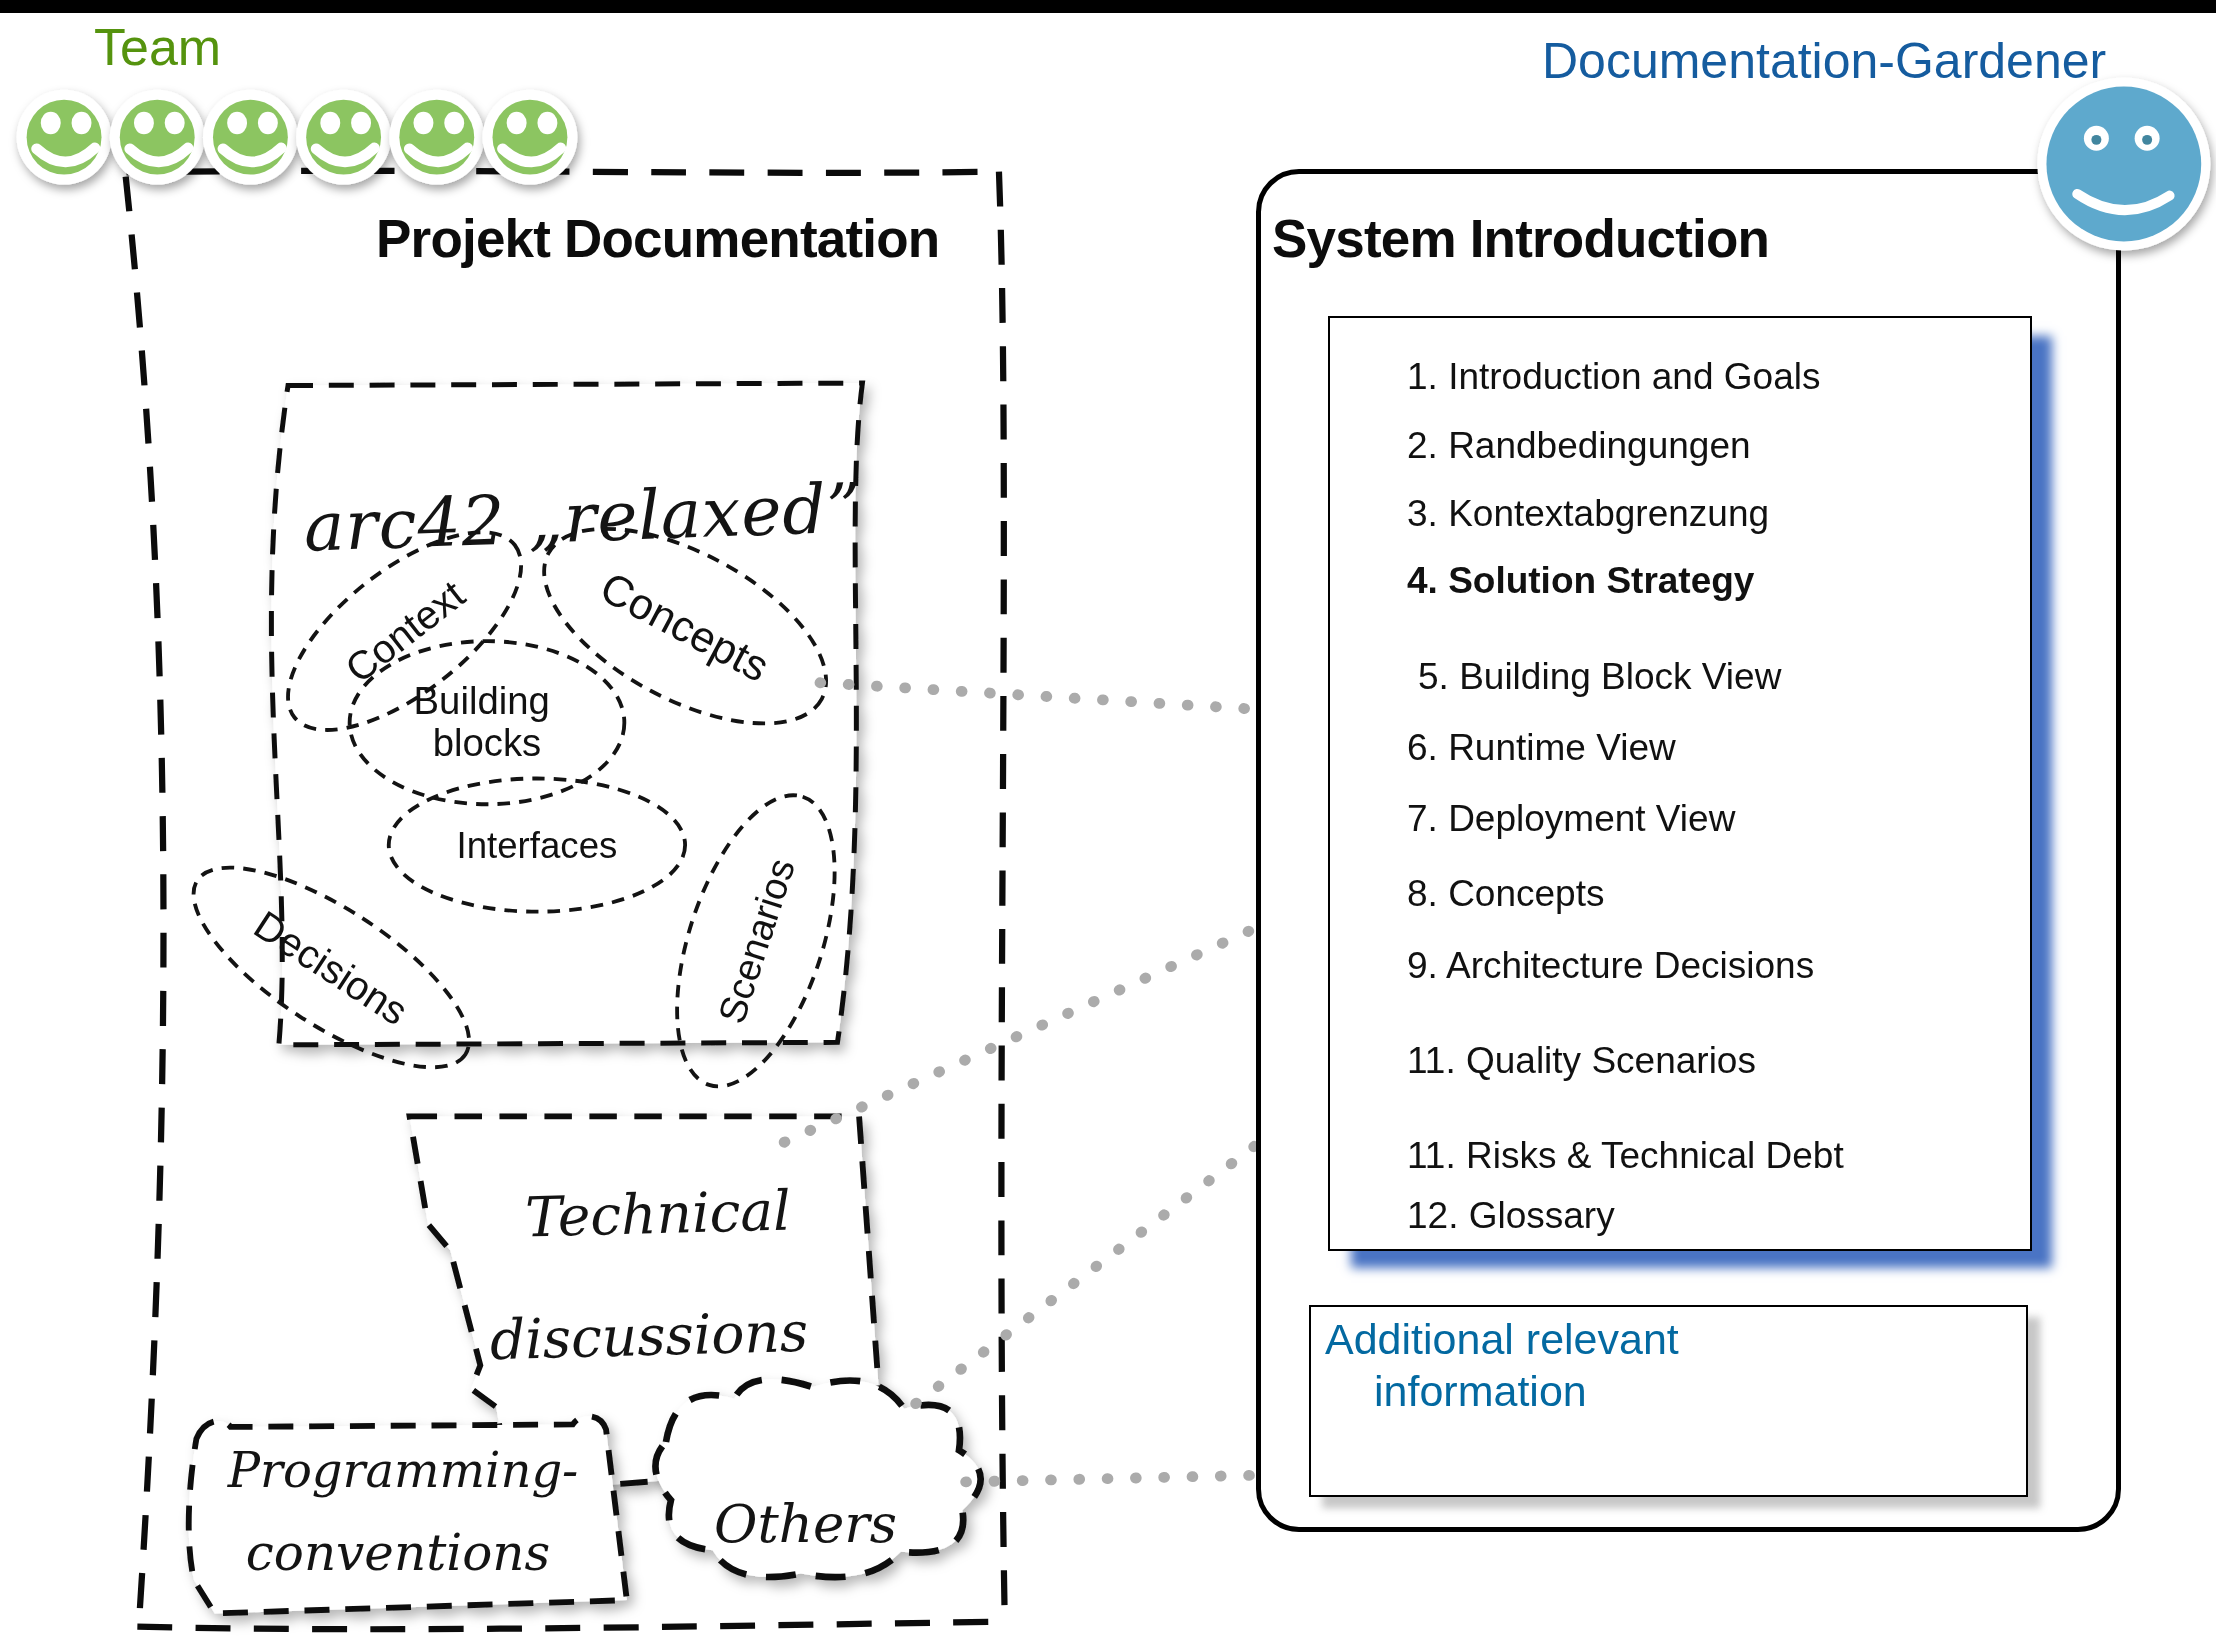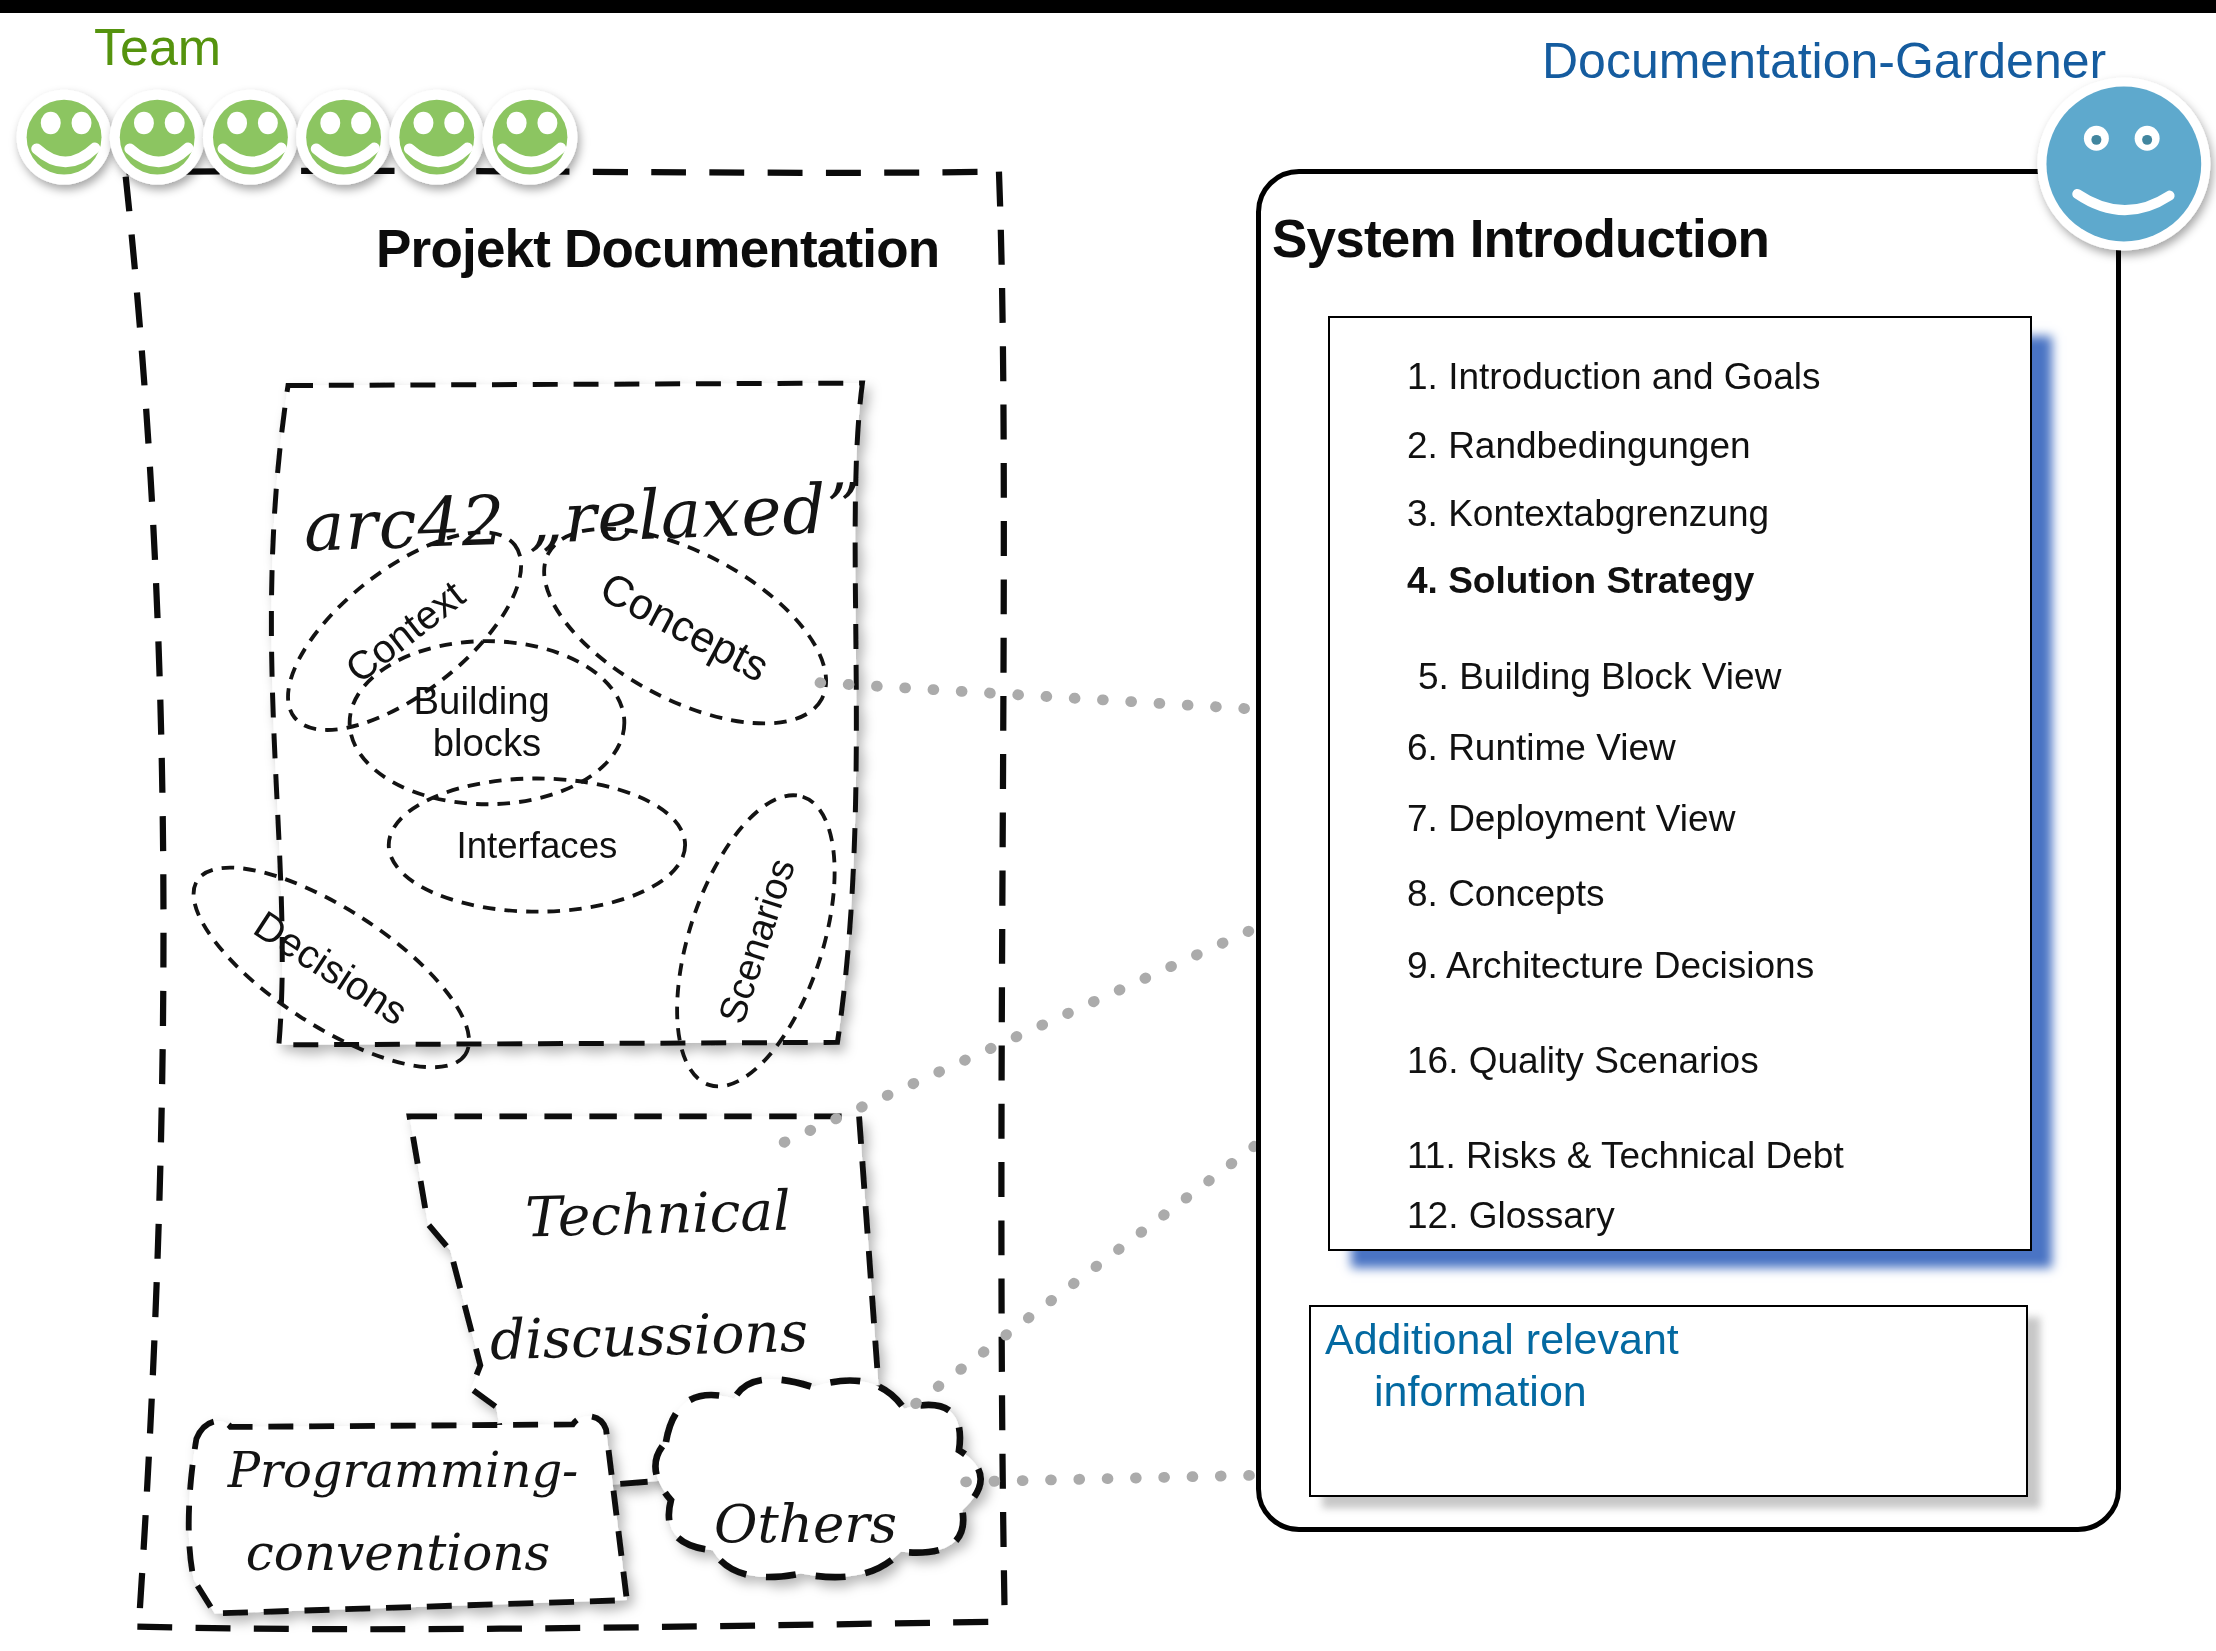--- a/index.html
+++ b/index.html
@@ -15,21 +15,21 @@
   .add-box{position:absolute;left:1309px;top:1305px;width:719px;height:192px;
            background:#fff;border:2.5px solid #000;box-sizing:border-box;
            box-shadow:13.3px 11.7px 7.5px 0 rgba(185,185,185,.8);}
 
   
   svg.sketch{position:absolute;left:0;top:0;z-index:2;overflow:visible;pointer-events:none;}
 
   
   .stage > div{z-index:3;}
   .title{position:absolute;font-weight:bold;font-size:53px;color:#0c0c0c;white-space:nowrap;letter-spacing:-0.8px;}
-  .title.proj{left:376px;top:218px;}
+  .title.proj{left:376px;top:208px;}
   .title.sys{left:1272px;top:208px;}
   .team-label{position:absolute;left:46px;top:16.7px;font-size:52px;white-space:nowrap;}
   .gardener-label{position:absolute;left:1542px;top:32px;font-size:50px;white-space:nowrap;}
   svg.team-row{position:absolute;left:0;top:72px;z-index:3;overflow:visible;}
   svg.gardener-smiley{position:absolute;left:2024px;top:60px;z-index:3;overflow:visible;}
 
   .hand{position:absolute;z-index:3;font-family:"DejaVu Serif",serif;font-style:italic;
         color:#141414;white-space:nowrap;text-align:center;}
   .hand.arc42{left:300px;top:478px;width:566px;font-size:68px;transform:rotate(-2deg);letter-spacing:0.8px;}
   .hand.t1{left:433px;top:1182px;width:450px;font-size:55px;transform:rotate(-1.5deg);}
@@ -215,21 +215,21 @@
   <div id="toc">
       <div class="toc-item" style="top: 356px;">1. Introduction and Goals</div>
       <div class="toc-item" style="top: 425px;">2. Randbedingungen</div>
       <div class="toc-item" style="top: 493px;">3. Kontextabgrenzung</div>
       <div class="toc-item" style="top: 560px; font-weight: bold;">4. Solution Strategy</div>
       <div class="toc-item" style="top: 656px; left: 1418px;">5. Building Block View</div>
       <div class="toc-item" style="top: 727px;">6. Runtime View</div>
       <div class="toc-item" style="top: 798px;">7. Deployment View</div>
       <div class="toc-item" style="top: 873px;">8. Concepts</div>
       <div class="toc-item" style="top: 945px;">9. Architecture Decisions</div>
-      <div class="toc-item" style="top: 1040px;">16. Quality Scenarios</div>
+      <div class="toc-item" style="top: 1040px;">11. Quality Scenarios</div>
       <div class="toc-item" style="top: 1135px;">11. Risks &amp; Technical Debt</div>
       <div class="toc-item" style="top: 1195px;">12. Glossary</div>
     </div>
 
   <div class="add-line a1">Additional relevant</div>
   <div class="add-line a2">information</div>
 </div>
 
 
 </body></html>

